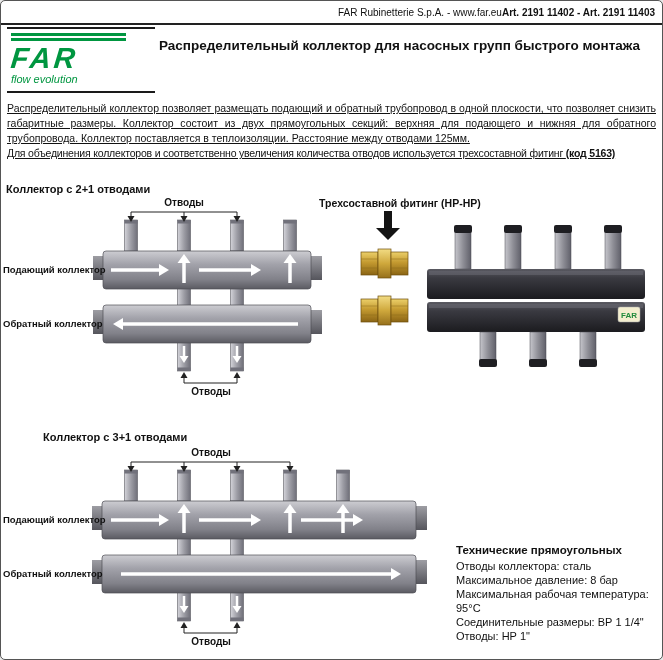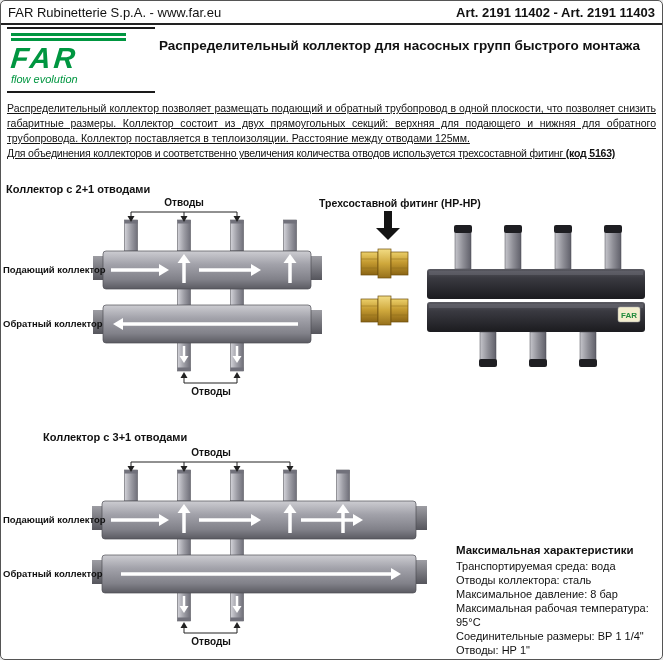--- a/index.html
+++ b/index.html
@@ -3,22 +3,22 @@
 <meta charset="utf-8">
 <style>
   html,body { margin:0; padding:0; background:#e8e8e8; }
   .page {
     width:663px; height:660px; box-sizing:border-box; margin:0 auto;
     background:#fff; border:1px solid #555; border-radius:5px;
     font-family:"Liberation Sans","DejaVu Sans",sans-serif; color:#111;
     position:relative; overflow:hidden;
   }
   
-  .hdr { display:flex; justify-content:space-between; align-items:center;
-         padding:3px 7px; border-bottom:2px solid #222; font-size:13px; height:16px; }
+  .hdr { display:flex; justify-content:flex-end; align-items:center;
+         padding:3px 7px; border-bottom:2px solid #222; font-size:10px; height:16px; }
   .hdr-right { font-weight:bold; }
   
   .logo-row { display:flex; height:68px; padding:2px 6px 0 6px; box-sizing:border-box; }
   .logo { width:148px; border-top:2px solid #1a1a1a; border-bottom:2px solid #1a1a1a;
           padding:2px 4px; box-sizing:border-box; }
   .logo-stripe { height:3px; background:#009640; margin:2px 0; width:82%; }
   .logo-far { font-size:29px; font-weight:bold; font-style:italic; color:#009640;
               letter-spacing:3px; line-height:30px; transform:skewX(-6deg); }
   .logo-tagline { color:#009640; font-style:italic; font-size:11px; line-height:12px; }
   .title { flex:1; text-align:left; font-size:13.5px; font-weight:bold; margin:0;
@@ -344,22 +344,21 @@
         <line x1="183" y1="183" x2="183" y2="188"></line>
           <line x1="236" y1="183" x2="236" y2="188"></line>
         <line x1="183" y1="188" x2="236" y2="188"></line>
       </g>
       <text x="210" y="200" text-anchor="middle" class="dlabel">Отводы</text>
       <text x="2" y="78" class="blabel">Подающий коллектор</text>
       <text x="2" y="132" class="blabel">Обратный коллектор</text>
     </svg>
 
     <div class="specs">
-      <div class="specs-title">Максимальная характеристики</div>
-      <div>Транспортируемая среда: вода</div>
+      <div class="specs-title">Технические прямоугольных</div>
       <div>Отводы коллектора: сталь</div>
       <div>Максимальное давление: 8 бар</div>
       <div>Максимальная рабочая температура: 95°C</div>
       <div>Соединительные размеры: ВР 1 1/4"</div>
       <div>Отводы: НР 1"</div>
     </div>
 
   </div>
 </div>
 

